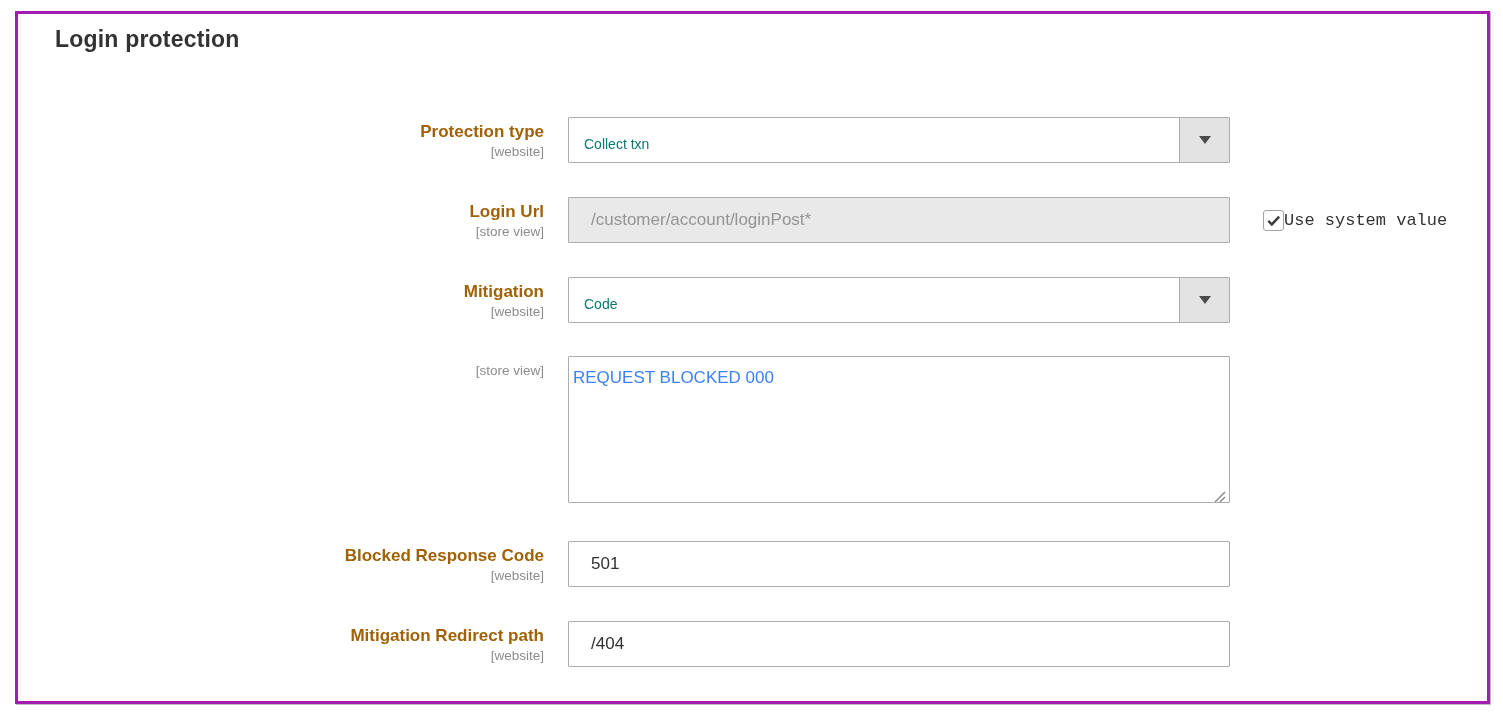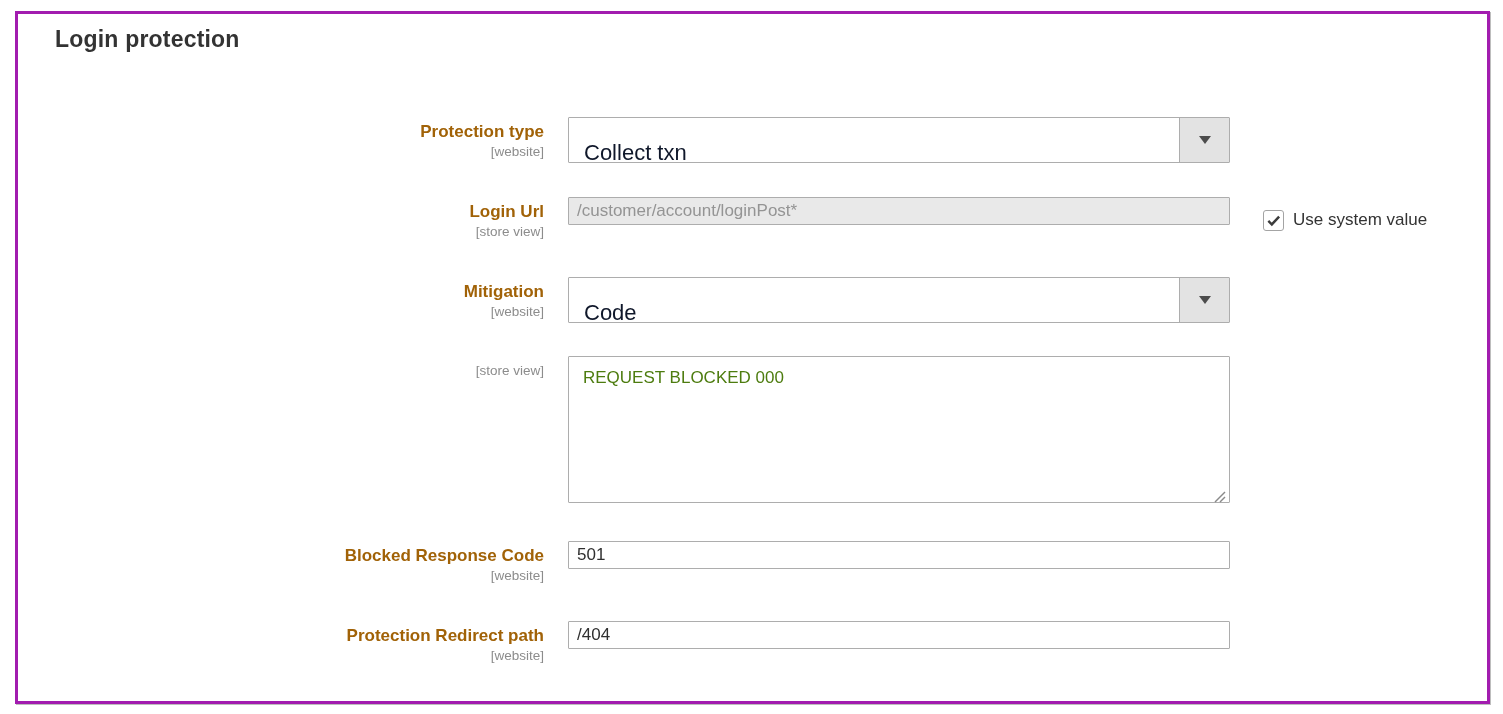--- a/index.html
+++ b/index.html
@@ -27,65 +27,65 @@
   }
   .control-cell { position:absolute; left:550px; top:0; width:662px; }
 
   
   .select-box {
     position:relative; width:662px; height:46px;
     background:#ffffff; border:1px solid #adadad; border-radius:1px;
     cursor:pointer;
   }
   .select-value {
-    position:absolute; left:15px; top:13px; line-height:44px;
-    font-size:22px; color:#0f172a; white-space:nowrap;
+    position:absolute; left:15px; top:4px; line-height:44px;
+    font-size:14px; color:#0f766e; white-space:nowrap;
   }
   .select-arrow-btn {
     position:absolute; right:0; top:0; width:50px; height:44px;
     background:#e3e3e3; border-left:1px solid #adadad;
     display:flex; align-items:center; justify-content:center;
   }
   .caret-down {
     width:0; height:0;
     border-left:6.5px solid transparent; border-right:6.5px solid transparent;
     border-top:8px solid #4c4c4c;
   }
 
   
   .text-input {
-    width:662px; height:28px; border:1px solid #adadad; border-radius:1px;
-    background:#ffffff; color:#303030; font-size:17px; padding:0 8px;
+    width:662px; height:46px; border:1px solid #adadad; border-radius:1px;
+    background:#ffffff; color:#303030; font-size:17px; padding:0 22px;
     font-family:"Liberation Sans", sans-serif; outline:none;
   }
   .text-input:disabled {
     background:#e9e9e9; color:#949494; opacity:1;
   }
 
   
   .body-textarea {
     width:662px; height:147px; border:1px solid #adadad; border-radius:1px;
-    background:#ffffff; color:#4d7c0f; font-size:17px; padding:10px 14px;
+    background:#ffffff; color:#3b82f6; font-size:17px; padding:10px 4px;
     font-family:"Liberation Sans", sans-serif; resize:none; outline:none; line-height:22px;
   }
   .resize-handle {
     position:absolute; right:4px; bottom:5px; width:13px; height:13px; cursor:nwse-resize;
   }
 
   
   .checkbox-wrap {
     position:absolute; left:1245px; top:10px; height:26px;
     display:flex; align-items:center; cursor:pointer;
   }
   .checkbox-box {
     width:21px; height:21px; background:#ffffff; border:1px solid #a4a4a4; border-radius:3px;
     display:flex; align-items:center; justify-content:center; flex:0 0 auto;
   }
   .checkbox-label {
-    margin-left:9px; font-size:17px; color:#333333; white-space:nowrap;
+    font-size:17px; color:#333333; white-space:nowrap;font-family:Liberation Mono, monospace;
   }
 </style>
 </head>
 <body>
 
 <div class="panel">
   <h1 class="panel-title">Login protection</h1>
 
   <div class="field-row" style="top:103px;">
     <div class="label-cell">
@@ -155,20 +155,20 @@
       <span class="field-label">Blocked Response Code</span>
       <span class="field-scope">[website]</span>
     </div>
     <div class="control-cell">
       <input type="text" class="text-input" value="501" style="">
     </div>
   </div>
 
   <div class="field-row" style="top:607px;">
     <div class="label-cell">
-      <span class="field-label">Protection Redirect path</span>
+      <span class="field-label">Mitigation Redirect path</span>
       <span class="field-scope">[website]</span>
     </div>
     <div class="control-cell">
       <input type="text" class="text-input" value="/404" style="">
     </div>
   </div>
 </div>
 
 </body></html>

